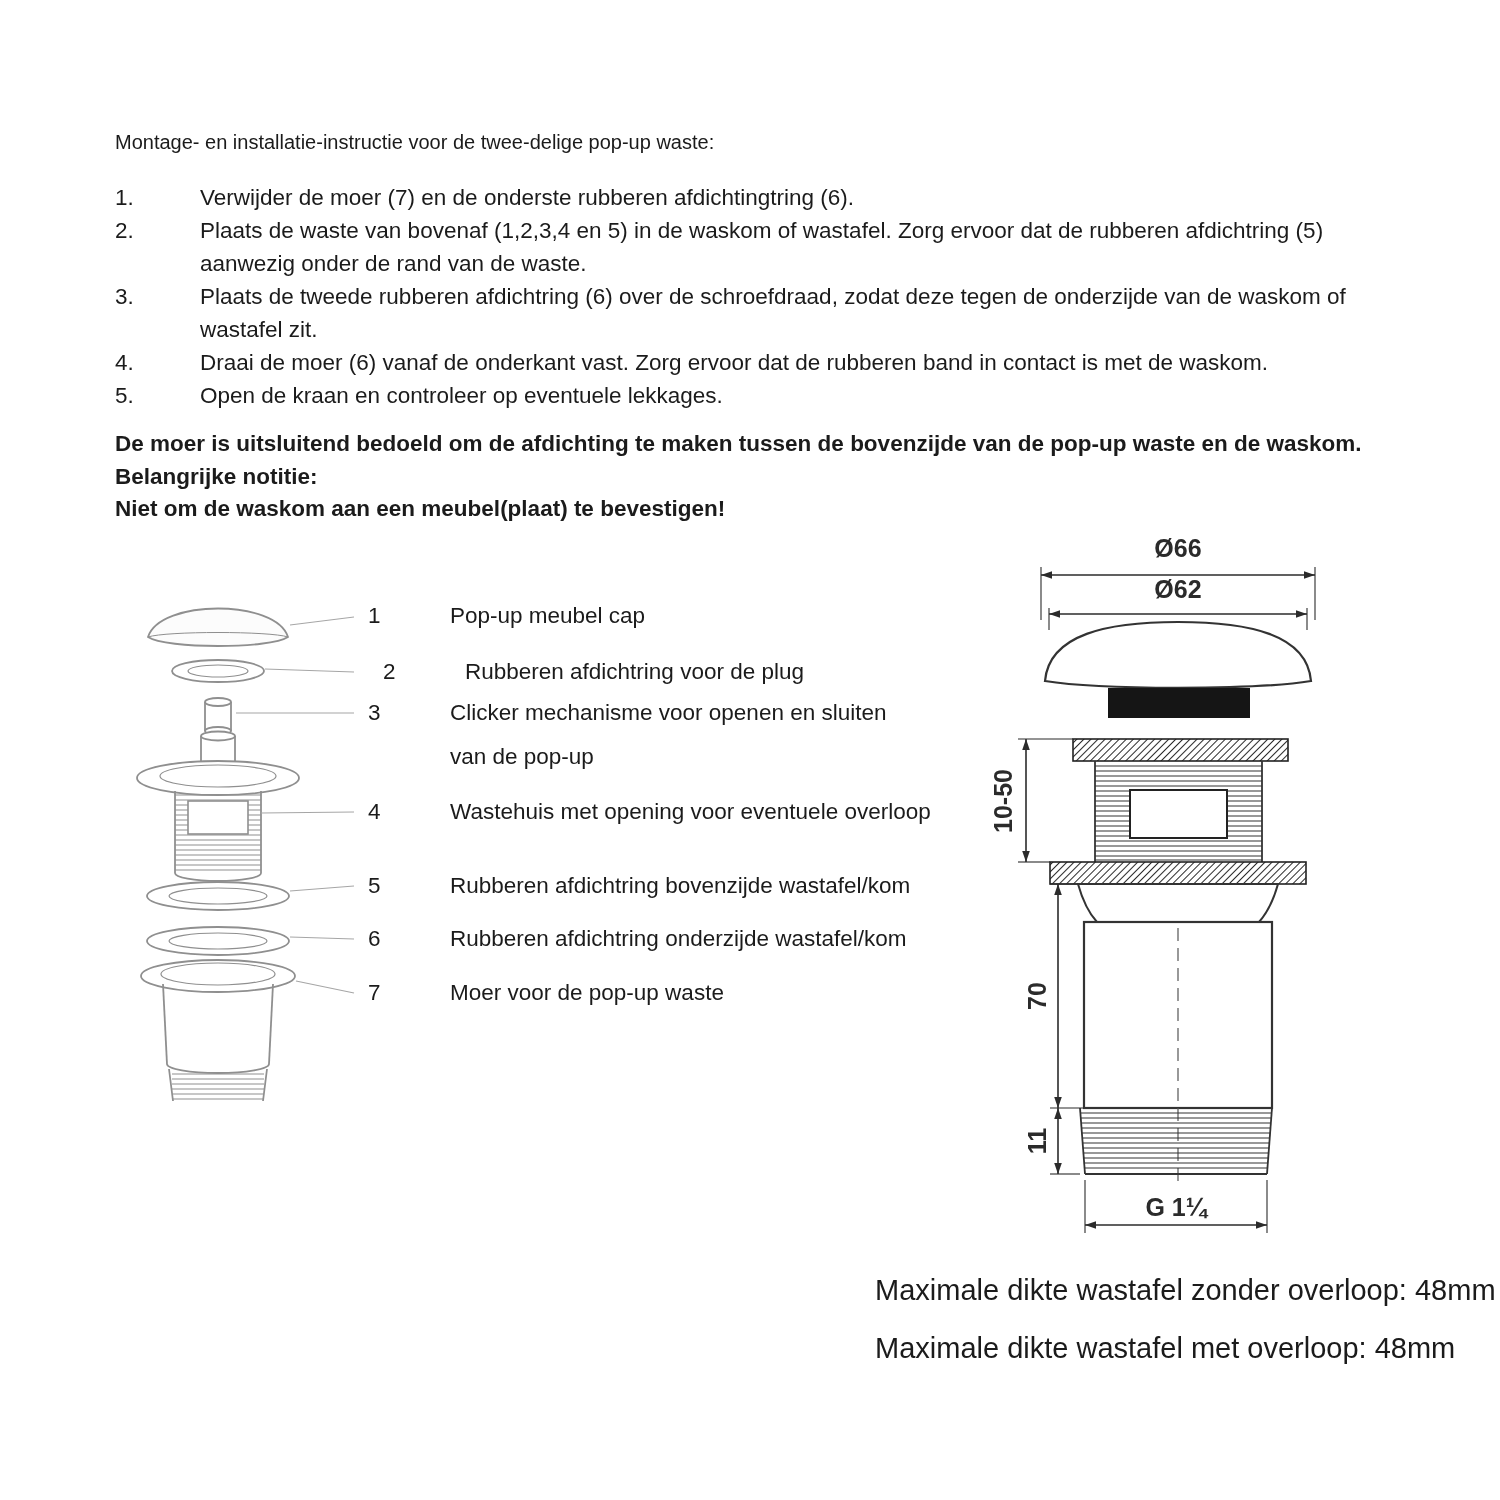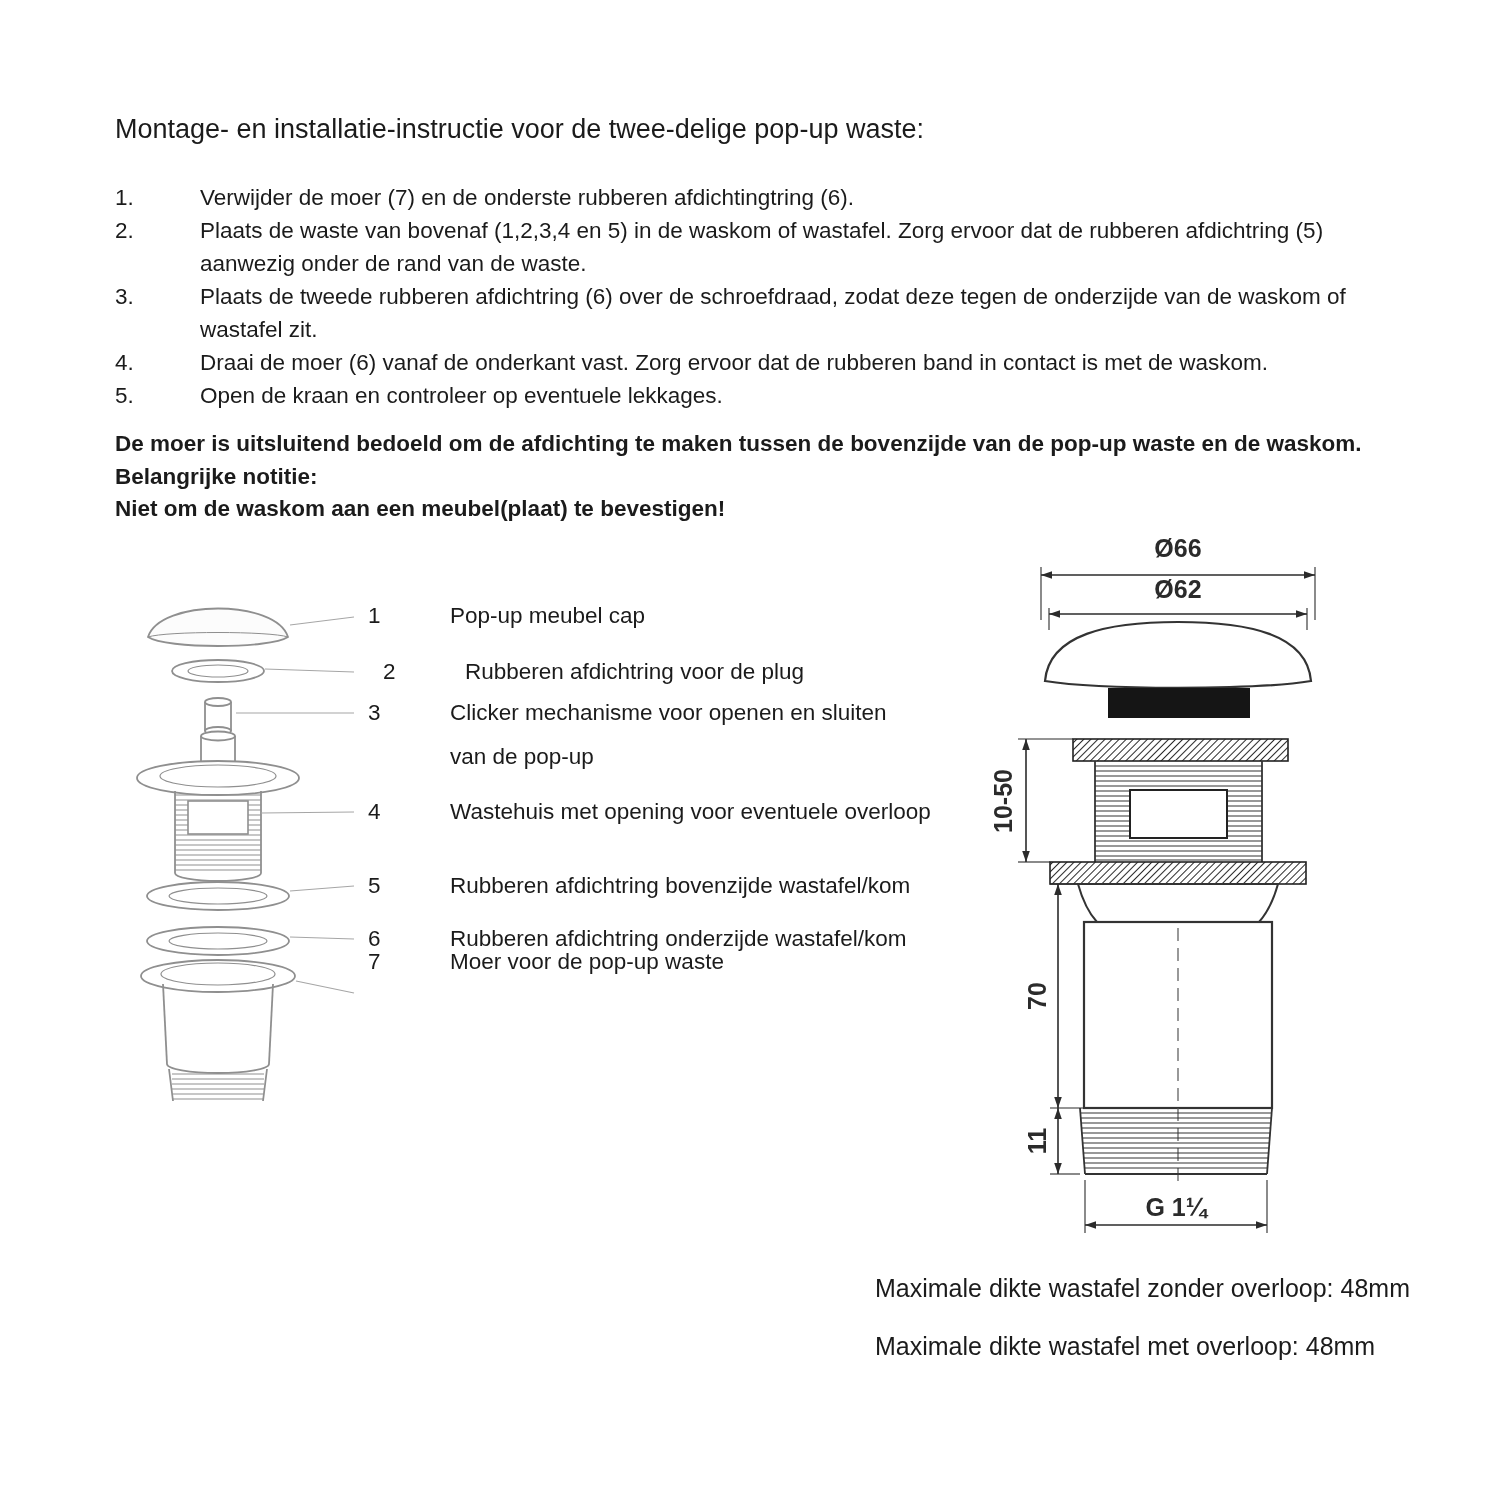--- a/index.html
+++ b/index.html
@@ -1,39 +1,39 @@
 <!DOCTYPE html>
 <html><head>
 <meta charset="utf-8">
 <style>
   * { margin:0; padding:0; box-sizing:border-box; }
   html, body { width:1500px; height:1500px; background:#ffffff; }
   body { font-family:"Liberation Sans", sans-serif; color:#1b1b1b; position:relative; overflow:hidden; }
   .page { position:absolute; left:0; top:0; width:1500px; height:1500px; background:#fff; }
 
-  .title { position:absolute; left:115px; top:114px; font-size:27px; white-space:nowrap; }
+  .title { position:absolute; left:115px; top:131px; font-size:20px; white-space:nowrap; }
 
   .steps { position:absolute; left:115px; top:181px; width:1282px; list-style:none; }
   .step { display:flex; font-size:22.5px; line-height:33px; }
   .step .num { flex:0 0 85px; }
   .step .txt { flex:1; }
 
   .note { position:absolute; left:115px; top:428px; font-weight:bold; font-size:22.5px; line-height:32.5px; }
   .note div { white-space:nowrap; }
 
   .exploded { position:absolute; left:100px; top:585px; }
   .tech { position:absolute; left:960px; top:530px; }
 
   .part-row { position:absolute; left:368px; font-size:22.5px; white-space:nowrap; }
   .part-row .pnum { display:inline-block; width:82px; }
   .pr1 { top:603px; } .pr2 { top:659px;margin-left:15px; } .pr3 { top:700px; }
   .pr3b { position:absolute; left:450px; top:744px; font-size:22.5px; white-space:nowrap; }
-  .pr4 { top:799px; } .pr5 { top:873px; } .pr6 { top:926px; } .pr7 { top:949px; }
-
-  .footer-line { position:absolute; left:875px; font-size:25px; white-space:nowrap; }
+  .pr4 { top:799px; } .pr5 { top:873px; } .pr6 { top:926px; } .pr7 { top:980px; }
+
+  .footer-line { position:absolute; left:875px; font-size:29px; white-space:nowrap; }
   .f1 { top:1274px; } .f2 { top:1332px; }
 
   .dim { font-size:25px; font-weight:600; fill:#2b2b2b; font-family:"Liberation Sans", sans-serif; }
   .dline { stroke:#2b2b2b; stroke-width:1.6; }
   .dext  { stroke:#2b2b2b; stroke-width:1.1; }
   .lead  { stroke:#a6a6a6; stroke-width:1.2; }
 </style>
 </head>
 <body>
 

